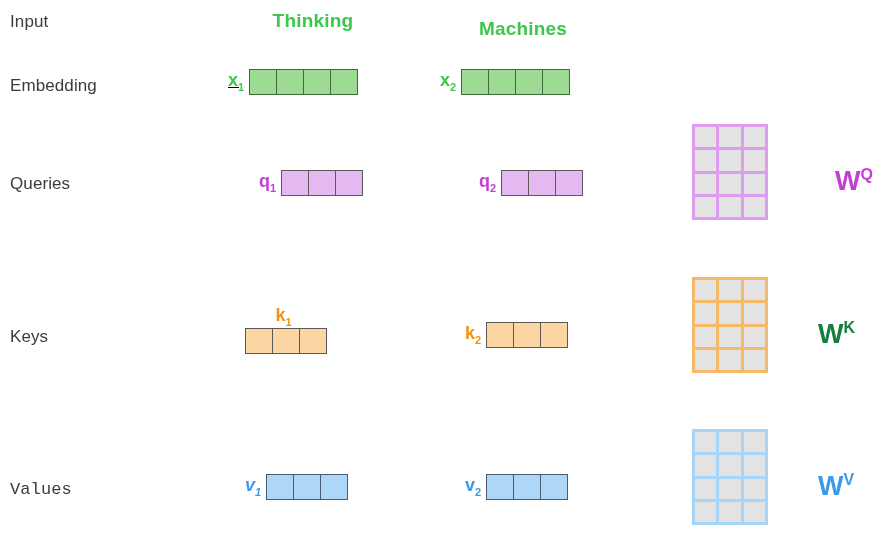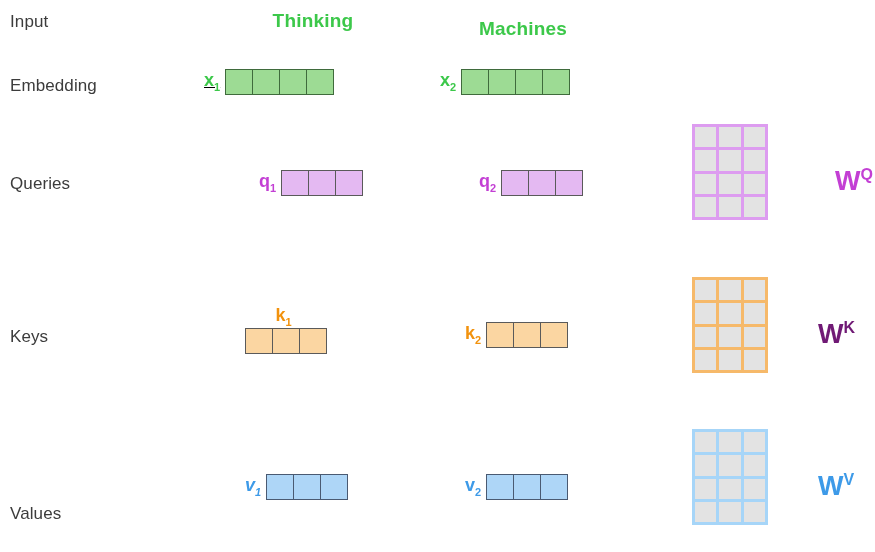--- a/index.html
+++ b/index.html
@@ -101,40 +101,40 @@
     font-size: 27px;
     font-weight: bold;
     white-space: nowrap;
     line-height: 1;
   }
   .w-label sup {
     font-size: 16px;
     font-weight: bold;
   }
   .w-purple { color: #c33fd4; }
-  .w-orange { color: #701a75; }
+  .w-orange { color: #15803d; }
   .w-blue   { color: #3d9ae8; }
 </style>
 </head>
 <body>
 
 <div class="stage">
   <div id="row-labels">
       <div class="row-label" style="top: 12px;">Input</div>
       <div class="row-label" style="top: 76px;">Embedding</div>
       <div class="row-label" style="top: 174px;">Queries</div>
       <div class="row-label" style="top: 327px;">Keys</div>
-      <div class="row-label" style="top: 504px;">Values</div>
+      <div class="row-label" style="top: 480px; font-family: Liberation Mono, monospace;">Values</div>
     </div>
   <div id="col-heads">
       <div class="col-head" style="left: 313px; top: 10px;">Thinking</div>
       <div class="col-head" style="left: 523px; top: 10px; margin-top: 8px;">Machines</div>
     </div>
   <div id="vectors">
-      <div class="vec-group t-green" style="left: 204px; top: 69px; text-decoration: underline;">
+      <div class="vec-group t-green" style="left: 228px; top: 69px; text-decoration: underline;">
         <div class="vec-tag"><span>x</span><sub>1</sub></div>
         <div class="vec-boxes">
           <div class="cell" style="width: 28px; height: 26px;"></div>
           <div class="cell" style="width: 28px; height: 26px;"></div>
           <div class="cell" style="width: 28px; height: 26px;"></div>
           <div class="cell" style="width: 28px; height: 26px;"></div>
         </div>
       </div>
       <div class="vec-group t-green" style="left: 440px; top: 69px;">
         <div class="vec-tag"><span>x</span><sub>2</sub></div>

